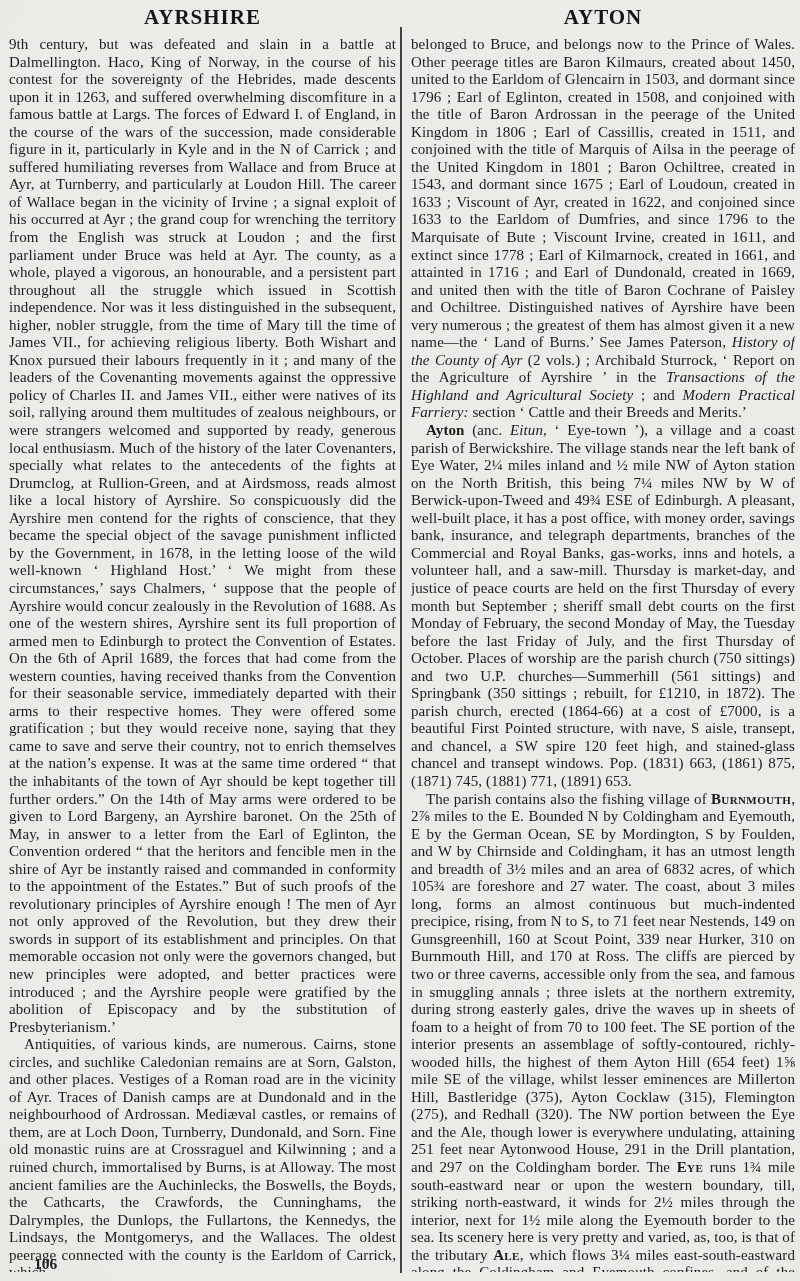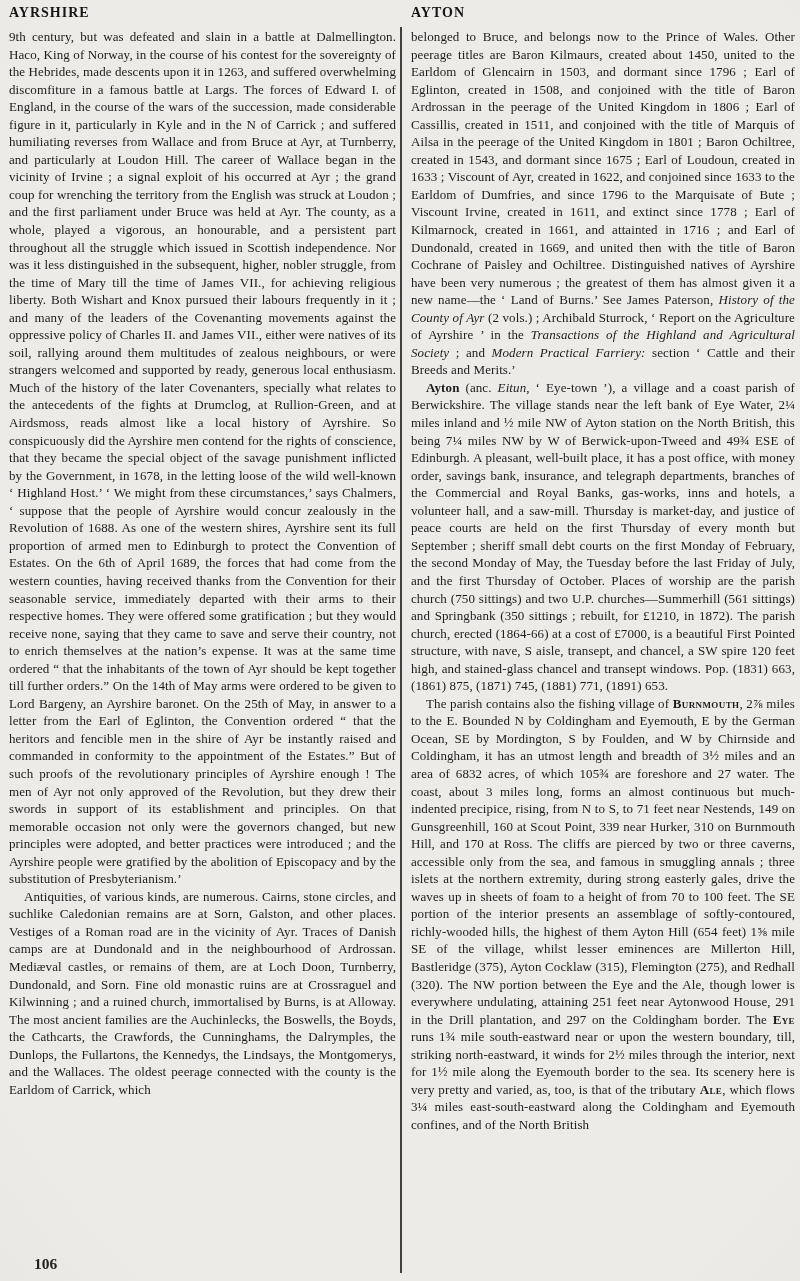--- a/index.html
+++ b/index.html
@@ -18,42 +18,42 @@
     left: 0; top: 0;
     width: 800px;
     height: 1281px;
     background: radial-gradient(ellipse 120% 110% at 52% 46%, #edebe7 55%, #e4e2dd 85%, #d9d7d2 100%);
     color: #1b1b1b;
   }
   .head {
     position: absolute;
     top: 5px;
     font-weight: bold;
-    font-size: 14px;
+    font-size: 21px;
     letter-spacing: 1px;
-    text-align: left;
+    text-align: center;
     color: #161616;
   }
   .head-left  { left: 9px;   width: 387px; }
   .head-right { left: 411px; width: 384px; }
   .divider {
     position: absolute;
     left: 400px;
     top: 27px;
     width: 2px;
     height: 1246px;
     background: #40403e;
   }
   .col {
     position: absolute;
-    top: 28px;
+    top: 36px;
     height: 1236px;
     overflow: hidden;
     text-align: justify;
-    font-size: 13px;
+    font-size: 15px;
     line-height: 17.55px;
     letter-spacing: 0.1px;
     color: #1c1c1c;
   }
   .col-left  { left: 9px;   width: 387px; }
   .col-right { left: 411px; width: 384px; }
   .para { margin: 0; padding: 0; }
   .para.indent { text-indent: 15px; }
   .run-i  { font-style: italic; margin-top: 44px; }
   .run-b  { font-weight: bold; }

